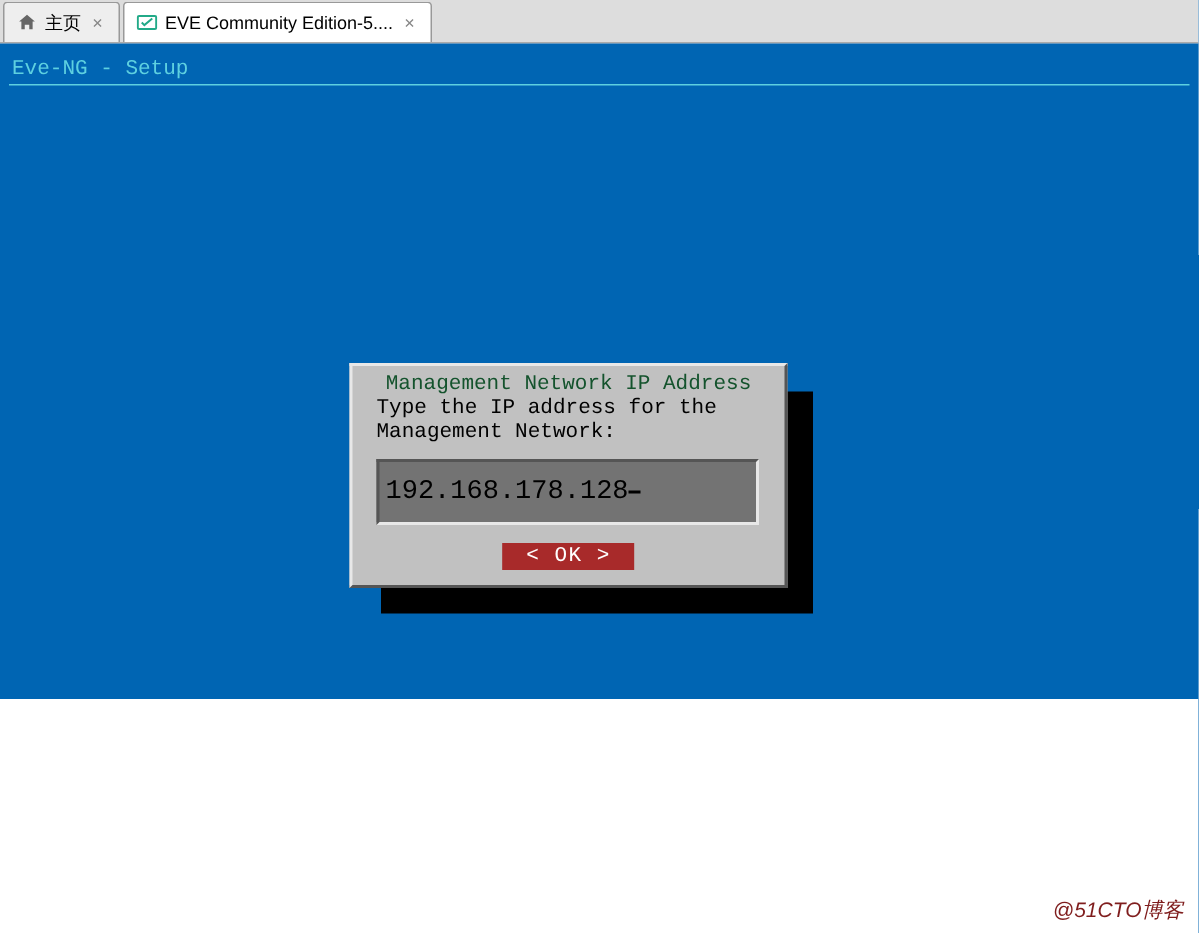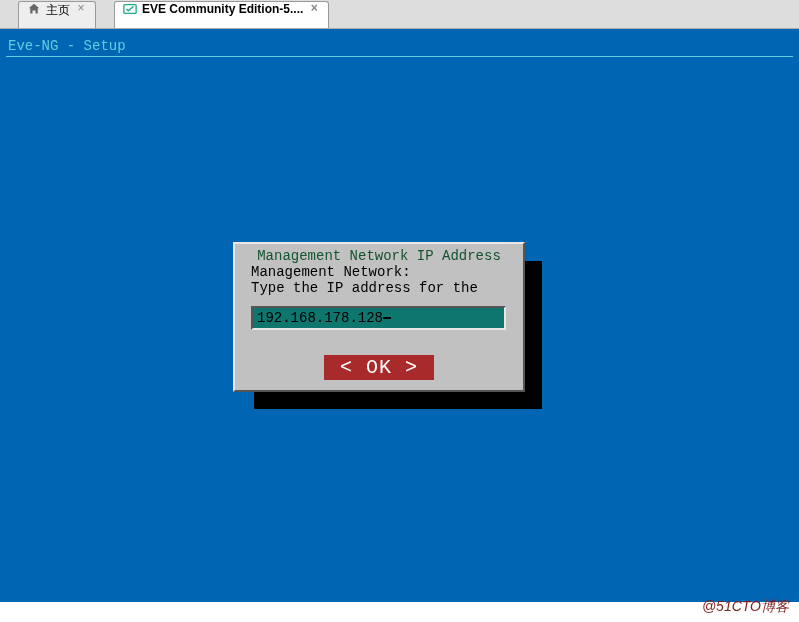--- a/index.html
+++ b/index.html
@@ -14,54 +14,54 @@
     .tab-bar {
       height: 29px;
       background: #ddd;
       border-bottom: 1px solid #aaa;
       display: flex;
       align-items: flex-end;
     }
     .tab {
       height: 27px;
       display: flex;
-      align-items: flex-start;
+      align-items: center;
       padding: 0 8px;
       border: 1px solid #999;
       border-bottom: none;
       border-radius: 3px 3px 0 0;
       background: #eee;
-      margin-left: 18px;
+      margin-left: 2px;
       font-size: 12px;
       cursor: pointer;
       gap: 5px;
     }
     .tab.active {
       background: #fff;
-      font-weight: bold;
+      font-weight: normal;
     }
     .tab-icon {
       width: 14px;
       height: 14px;
       display: inline-flex;
       align-items: center;
       justify-content: center;
     }
     .tab-close {
       width: 12px;
       height: 12px;
       color: #888;
       font-size: 12px;
       line-height: 12px;
       text-align: center;
     }
     .terminal {
       position: relative;
       width: 799px;
-      height: 573px;
+      height: 437px;
       background: #0065b3;
       font-family: 'Courier New', monospace;
       font-size: 14px;
     }
     .terminal-title {
       position: absolute;
       top: 9px;
       left: 8px;
       color: #5dd0e0;
       font-size: 14px;
@@ -126,25 +126,25 @@
     .dialog-input-box {
       position: absolute;
       top: 62px;
       left: 16px;
       width: 255px;
       height: 24px;
       border-top: 2px solid #555;
       border-left: 2px solid #555;
       border-right: 2px solid #e8e8e8;
       border-bottom: 2px solid #e8e8e8;
-      background: #0f766e;
+      background: #737373;
       color: #000;
-      padding: 0 4px;
-      font-family: 'Courier New', monospace;
-      font-size: 14px;
+      padding: 20px 4px;
+      font-family: 'Courier New', monospace;
+      font-size: 18px;
       line-height: 16px;
       display: flex;
       align-items: center;
     }
     .dialog-input-box .cursor {
       border-bottom: 2px solid #000;
       width: 8px;
       display: inline-block;
     }
     .ok-button {
@@ -166,21 +166,21 @@
       background: #b03030;
     }
     .ok-button {
       position: absolute;
       bottom: 10px;
       left: 50%;
       transform: translateX(-50%);
       background: #a82a2a;
       color: #fff;
       font-family: 'Courier New', monospace;
-      font-size: 20px;
+      font-size: 14px;
       padding: 1px 16px;
       border: none;
       cursor: pointer;
     }
     .watermark {
       position: absolute;
       right: 10px;
       bottom: 6px;
       color: #7f1d1d;
       font-size: 14px;
@@ -216,22 +216,22 @@
   <div class="terminal-title">Eve-NG - Setup</div>
   <div class="terminal-hr"></div>
 
   <div class="dialog-shadow"></div>
 
   <div class="dialog">
     <div class="dialog-inner-border">
       <div class="dialog-title">Management Network IP Address</div>
     </div>
     <div class="dialog-body">
+      <div>Type the IP address for the</div>
       <div>Management Network:</div>
-      <div>Type the IP address for the</div>
     </div>
     <div class="dialog-input-box">
       <span>192.168.178.128</span>
         <span class="cursor"></span>
     </div>
     <button class="ok-button">&lt;  OK  &gt;</button>
   </div>
 </div>
 
 <div class="watermark">@51CTO博客</div>

